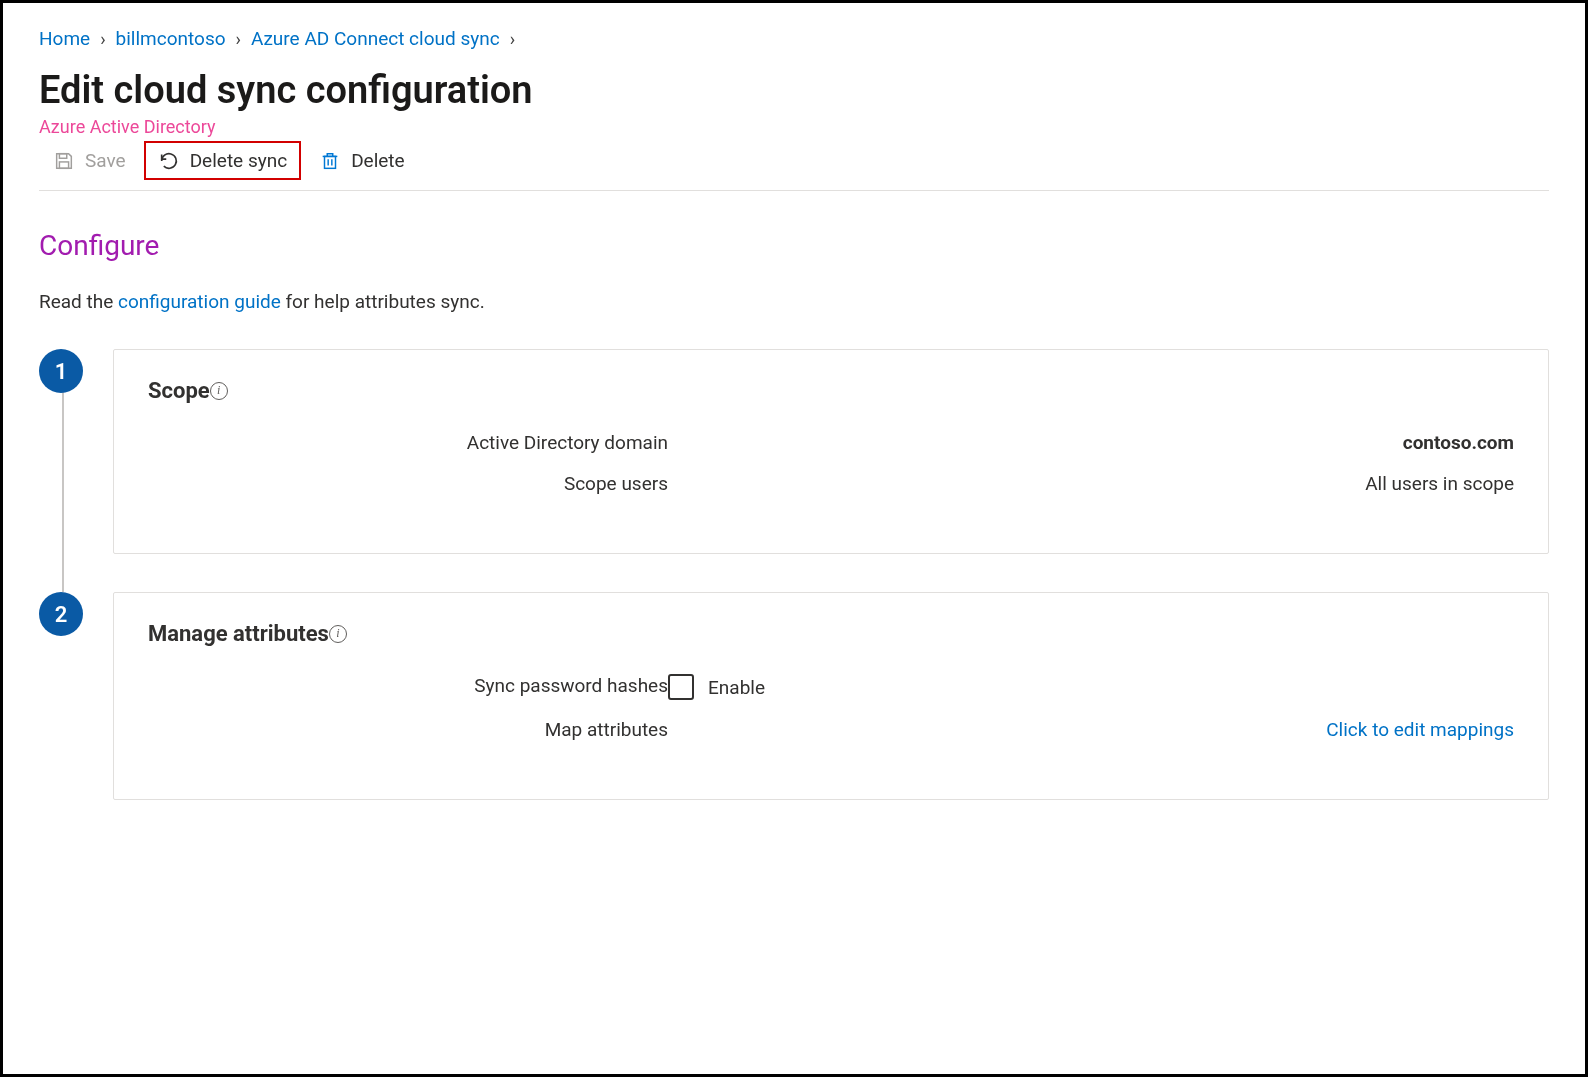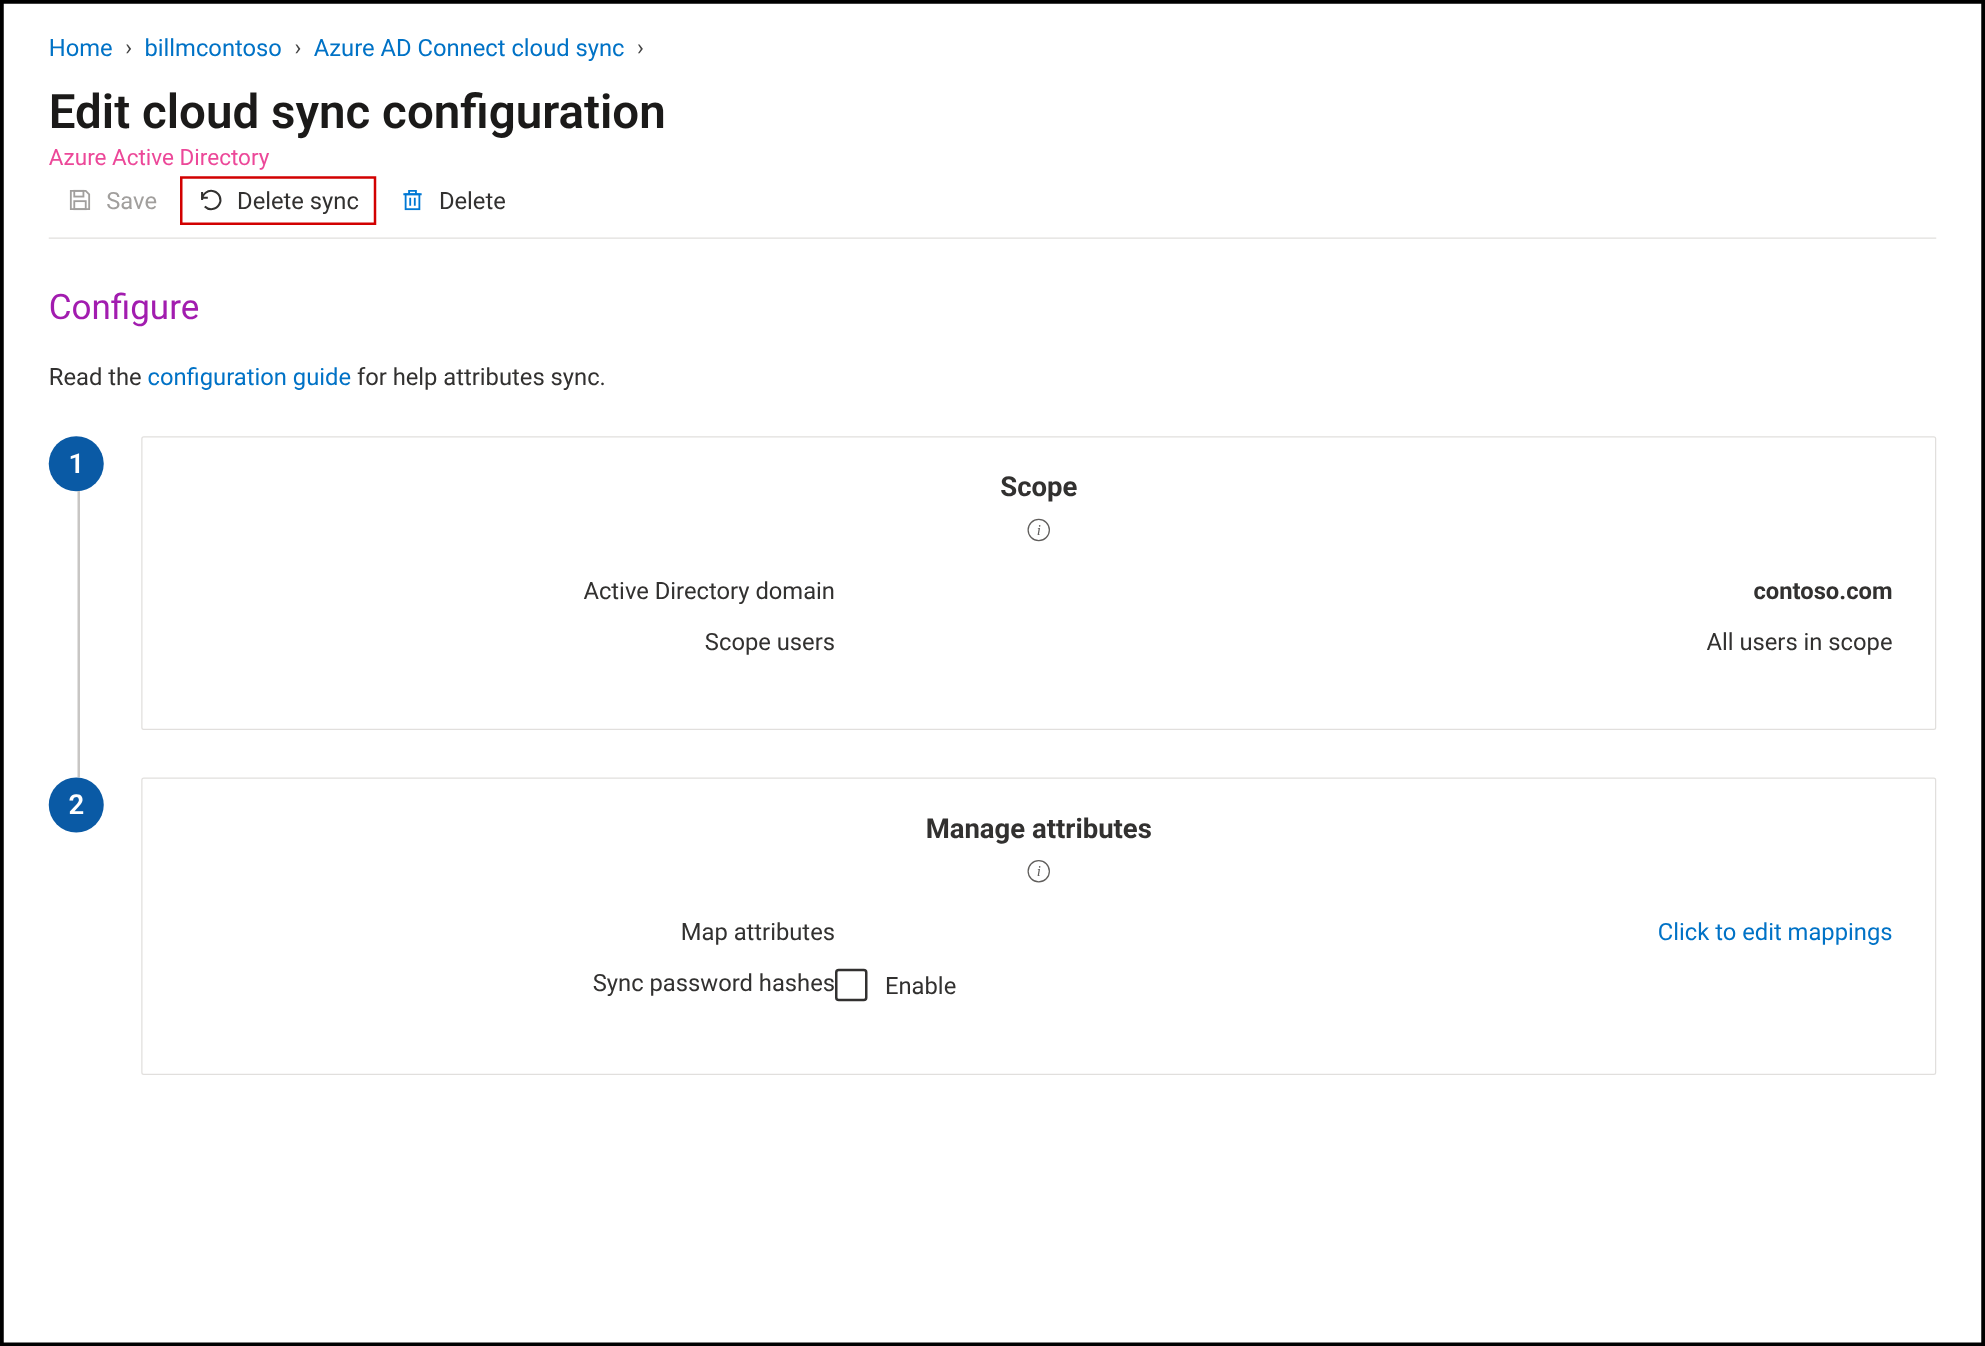--- a/index.html
+++ b/index.html
@@ -40,21 +40,21 @@
   .toolbar {
     display: flex;
     align-items: center;
     gap: 4px;
     border-bottom: 1px solid #e1dfdd;
     padding-bottom: 10px;
     margin-bottom: 38px;
   }
   .toolbar-btn {
     display: flex;
-    align-items: flex-start;
+    align-items: flex-end;
     gap: 10px;
     background: none;
     border: none;
     font-size: 19px;
     color: #323130;
     padding: 8px 14px;
     cursor: pointer;
     font-family: inherit;
   }
   .toolbar-btn .icon { display:inline-flex; }
@@ -119,23 +119,21 @@
     border: 1px solid #e1dfdd;
     border-radius: 2px;
     padding: 28px 34px 40px 34px;
     background: #fff;
   }
   .card-title {
     font-size: 22px;
     font-weight: 700;
     display: flex;
     align-items: center;
-    gap: 12px;
     margin-bottom: 28px;
-    flex-direction: column;
   }
   .info-icon {
     width: 18px;
     height: 18px;
     border: 1.5px solid #605e5c;
     border-radius: 50%;
     display: inline-flex;
     align-items: center;
     justify-content: center;
     font-size: 12px;
@@ -253,32 +251,32 @@
     </div>
 
     <div class="step">
       <div class="step-num">2</div>
       <div class="card">
         <div class="card-title">
           <span>Manage attributes</span>
           <span class="info-icon">i</span>
         </div>
         <div class="kv-row">
-          <div class="kv-key">Map attributes</div>
-          <div class="kv-val">
-            <span class="link">Click to edit mappings</span>
-          </div>
-        </div>
-        <div class="kv-row">
           <div class="kv-key">Sync password hashes</div>
           <div class="kv-val">
             <span class="checkbox-wrap">
               <span class="checkbox"></span>
               <span>Enable</span>
             </span>
           </div>
         </div>
+        <div class="kv-row">
+          <div class="kv-key">Map attributes</div>
+          <div class="kv-val">
+            <span class="link">Click to edit mappings</span>
+          </div>
+        </div>
       </div>
     </div>
 
   </div>
 
 </div>
 
 </body></html>

